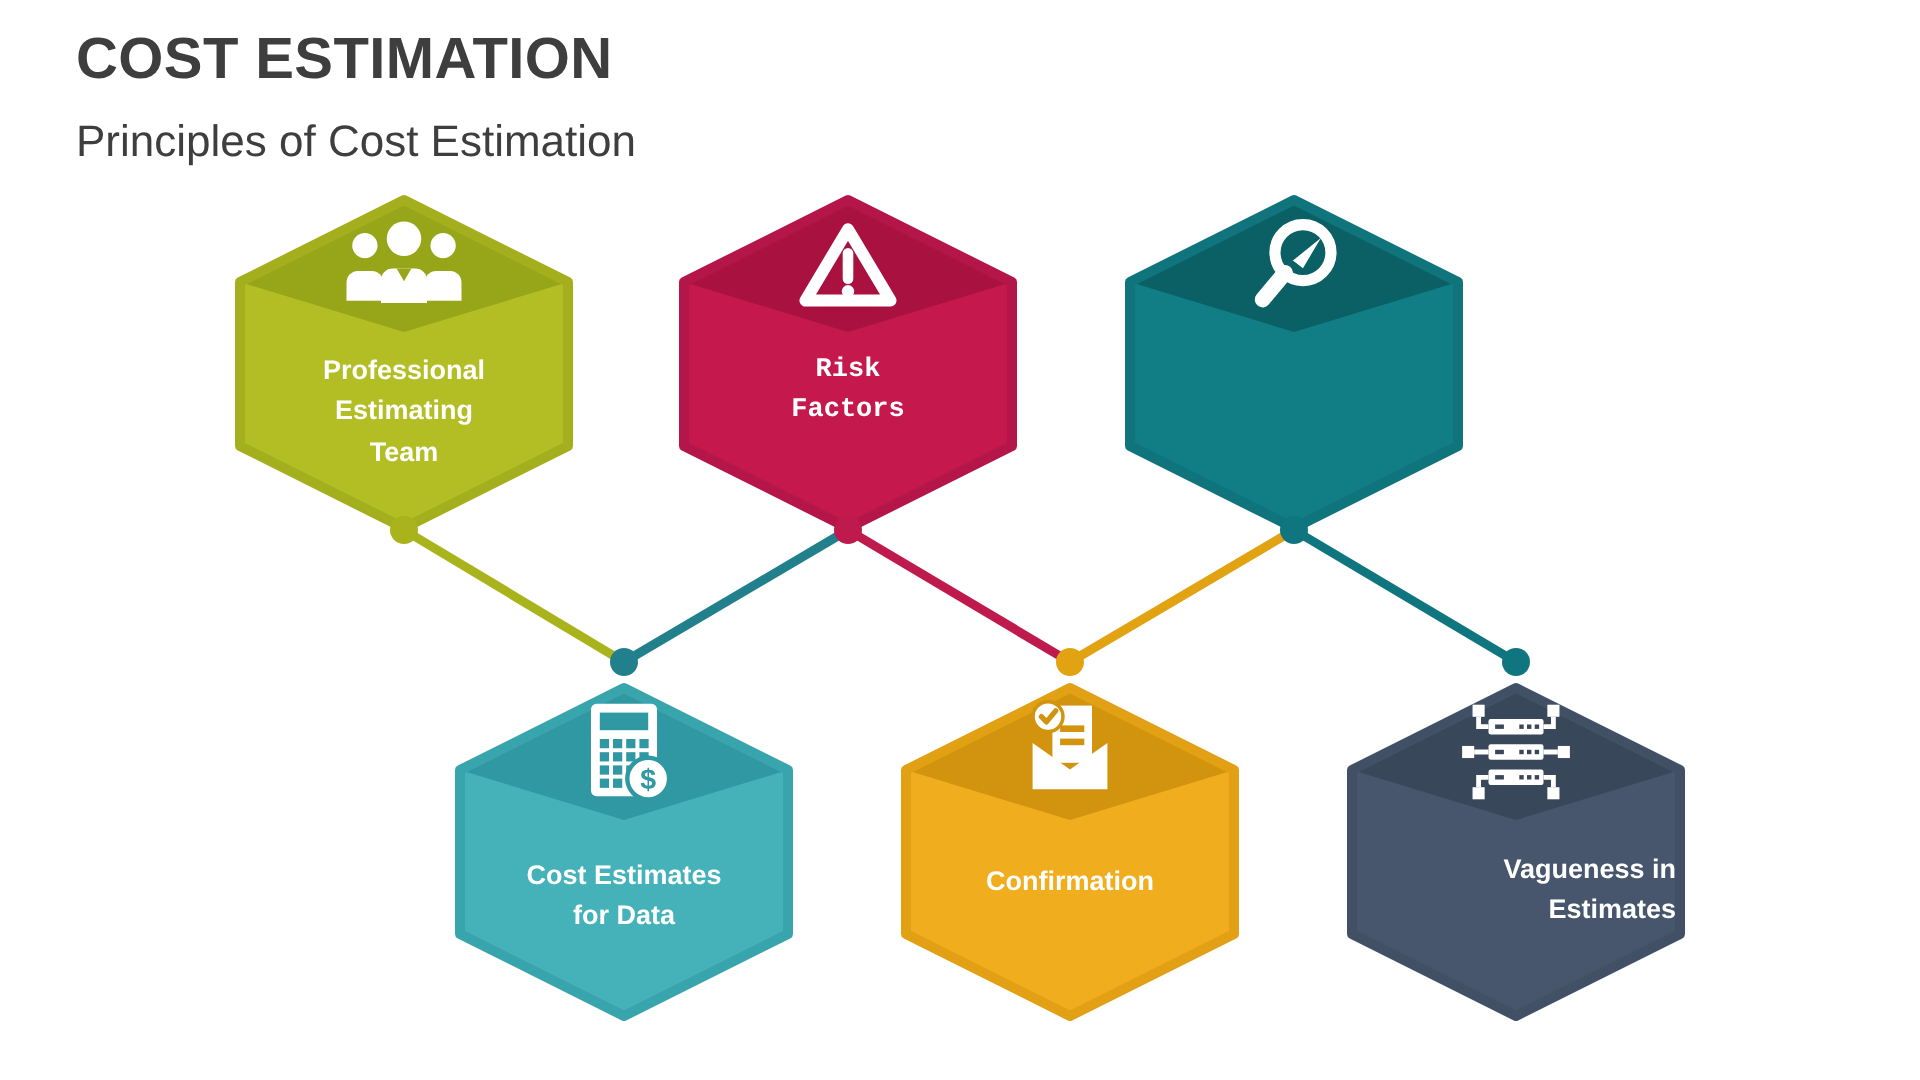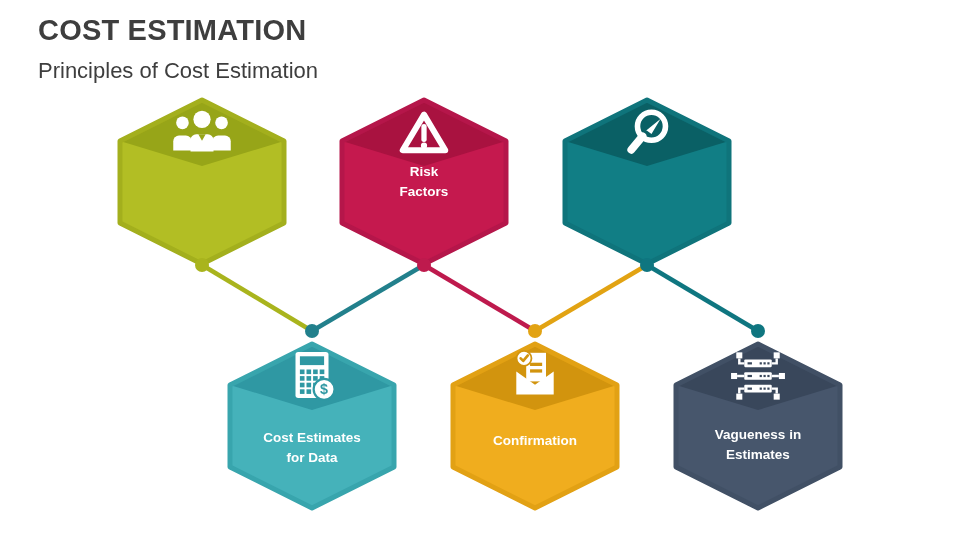--- a/index.html
+++ b/index.html
@@ -163,20 +163,23 @@
     <line x1="647" y1="265" x2="758" y2="331" stroke-width="4.5" stroke="#0f7680"></line>
 
     <circle cx="202" cy="265" r="7" fill="#a9b41d"></circle>
     <circle cx="312" cy="331" r="7" fill="#22808c"></circle>
     <circle cx="424" cy="265" r="7" fill="#be1a4d"></circle>
     <circle cx="535" cy="331" r="7" fill="#e2a313"></circle>
     <circle cx="647" cy="265" r="7" fill="#0f7680"></circle>
     <circle cx="758" cy="331" r="7" fill="#0f7680"></circle>
   </svg>
 
-  <div class="hex-label" style="left:424px; top:182px;">Risk
+  <div class="hex-label" style="left:202px; top:206px;">Professional
+Estimating
+Team</div>
+  <div class="hex-label" style="left:424px; top:196px;font-family:Liberation Mono, monospace;">Risk
 Factors</div>
   <div class="hex-label" style="left:312px; top:448px;">Cost Estimates
 for Data</div>
   <div class="hex-label" style="left:535px; top:441px;">Confirmation</div>
-  <div class="hex-label" style="left:758px; top:445px;">Vagueness in
+  <div class="hex-label" style="left:758px; top:445px;text-align:right;">Vagueness in
 Estimates</div>
 </div>
 
 </body></html>

